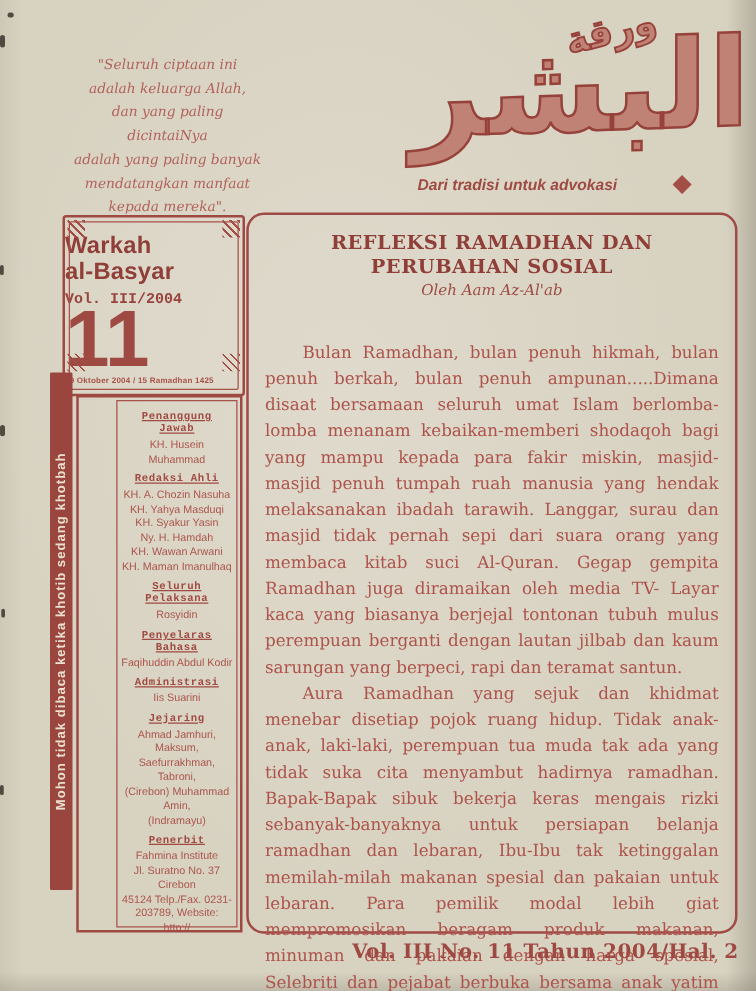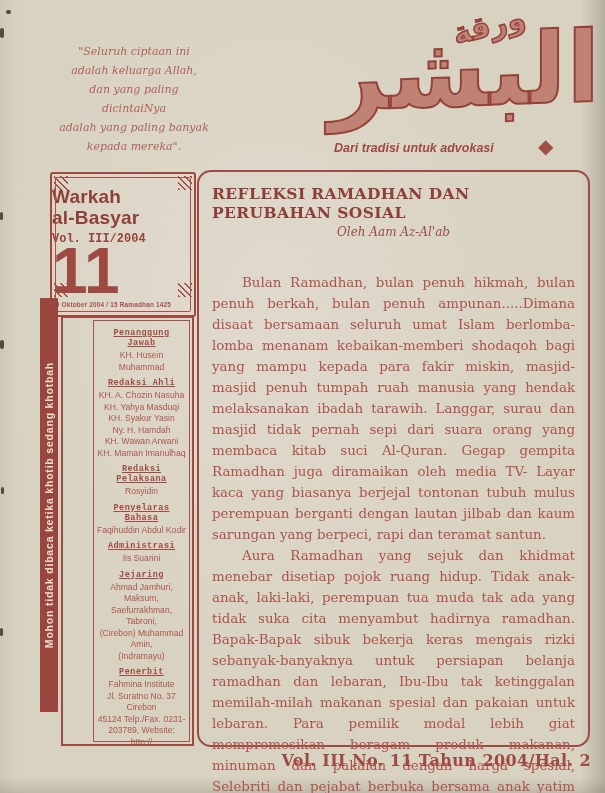--- a/index.html
+++ b/index.html
@@ -47,21 +47,21 @@
   .staff-box{position:absolute; left:61px; top:316px; width:129px; height:426px;
     border:2px solid #9e4a43; text-align:center; overflow:hidden;}
   .staff-box .inner2{position:absolute; inset:2px; border:1px solid #a85149; padding:7px 3px 0 3px; box-sizing:border-box;margin-left:28px;}
   .sec{margin-bottom:5px;}
   .sec-title{font-family:"Liberation Mono", monospace; font-size:8.5px; font-weight:bold;
     letter-spacing:.5px; color:#a04a42; text-decoration:underline; margin-bottom:2px;}
   .staff-name{font-size:8.6px; line-height:11.5px; color:#ac564d;}
   
   .article-box{position:absolute; left:197px; top:170px; width:393px; height:577px;
     border:2.5px solid #a04a45; border-radius:14px; box-sizing:border-box; padding:12px 13px 0 13px;}
-  .article-title{text-align:left; font-family:"DejaVu Serif", serif; font-weight:bold;
+  .article-title{text-align:center; font-family:"DejaVu Serif", serif; font-weight:bold;
     font-size:15.5px; line-height:19px; letter-spacing:.4px; color:#8f3e38;}
   .article-byline{text-align:center; font-family:"DejaVu Serif", serif; font-style:italic;
     font-size:12px; margin-top:3px; color:#9e4a43;}
   .article-body{margin-top:33px; font-family:"DejaVu Serif", serif; font-size:13.4px;
     line-height:21px; text-align:justify; color:#ad534b;}
   .para{text-indent:30px;}
   
   .footer{position:absolute; right:14px; top:751px; font-family:"DejaVu Serif", serif;
     font-weight:bold; font-size:16px; letter-spacing:.4px; color:#9e4a43;}
   
@@ -77,20 +77,21 @@
 <body>
 
 <div class="paper">
 
   <div class="quote">
     <div>
         <div class="quote-line">"Seluruh ciptaan ini</div>
         <div class="quote-line">adalah keluarga Allah,</div>
         <div class="quote-line">dan yang paling dicintaiNya</div>
         <div class="quote-line">adalah yang paling banyak</div>
+        <div class="quote-line">mendatangkan manfaat</div>
         <div class="quote-line">kepada mereka".</div>
       </div>
   </div>
 
   <div class="arabic-small">ورقة</div>
   <div class="arabic-large">البشر</div>
   <div class="diamond">◆</div>
   <div class="tagline">Dari tradisi untuk advokasi</div>
 
   <div class="issue-box">
@@ -125,21 +126,21 @@
         <div>
             <div class="staff-name">KH. A. Chozin Nasuha</div>
             <div class="staff-name">KH. Yahya Masduqi</div>
             <div class="staff-name">KH. Syakur Yasin</div>
             <div class="staff-name">Ny. H. Hamdah</div>
             <div class="staff-name">KH. Wawan Arwani</div>
             <div class="staff-name">KH. Maman Imanulhaq</div>
           </div>
       </div>
       <div class="sec">
-        <div class="sec-title">Redaksi Pelaksana</div>
+        <div class="sec-title">Seluruh Pelaksana</div>
         <div>
             <div class="staff-name">Rosyidin</div>
           </div>
       </div>
       <div class="sec">
         <div class="sec-title">Penyelaras Bahasa</div>
         <div>
             <div class="staff-name">Faqihuddin Abdul Kodir</div>
           </div>
       </div>

